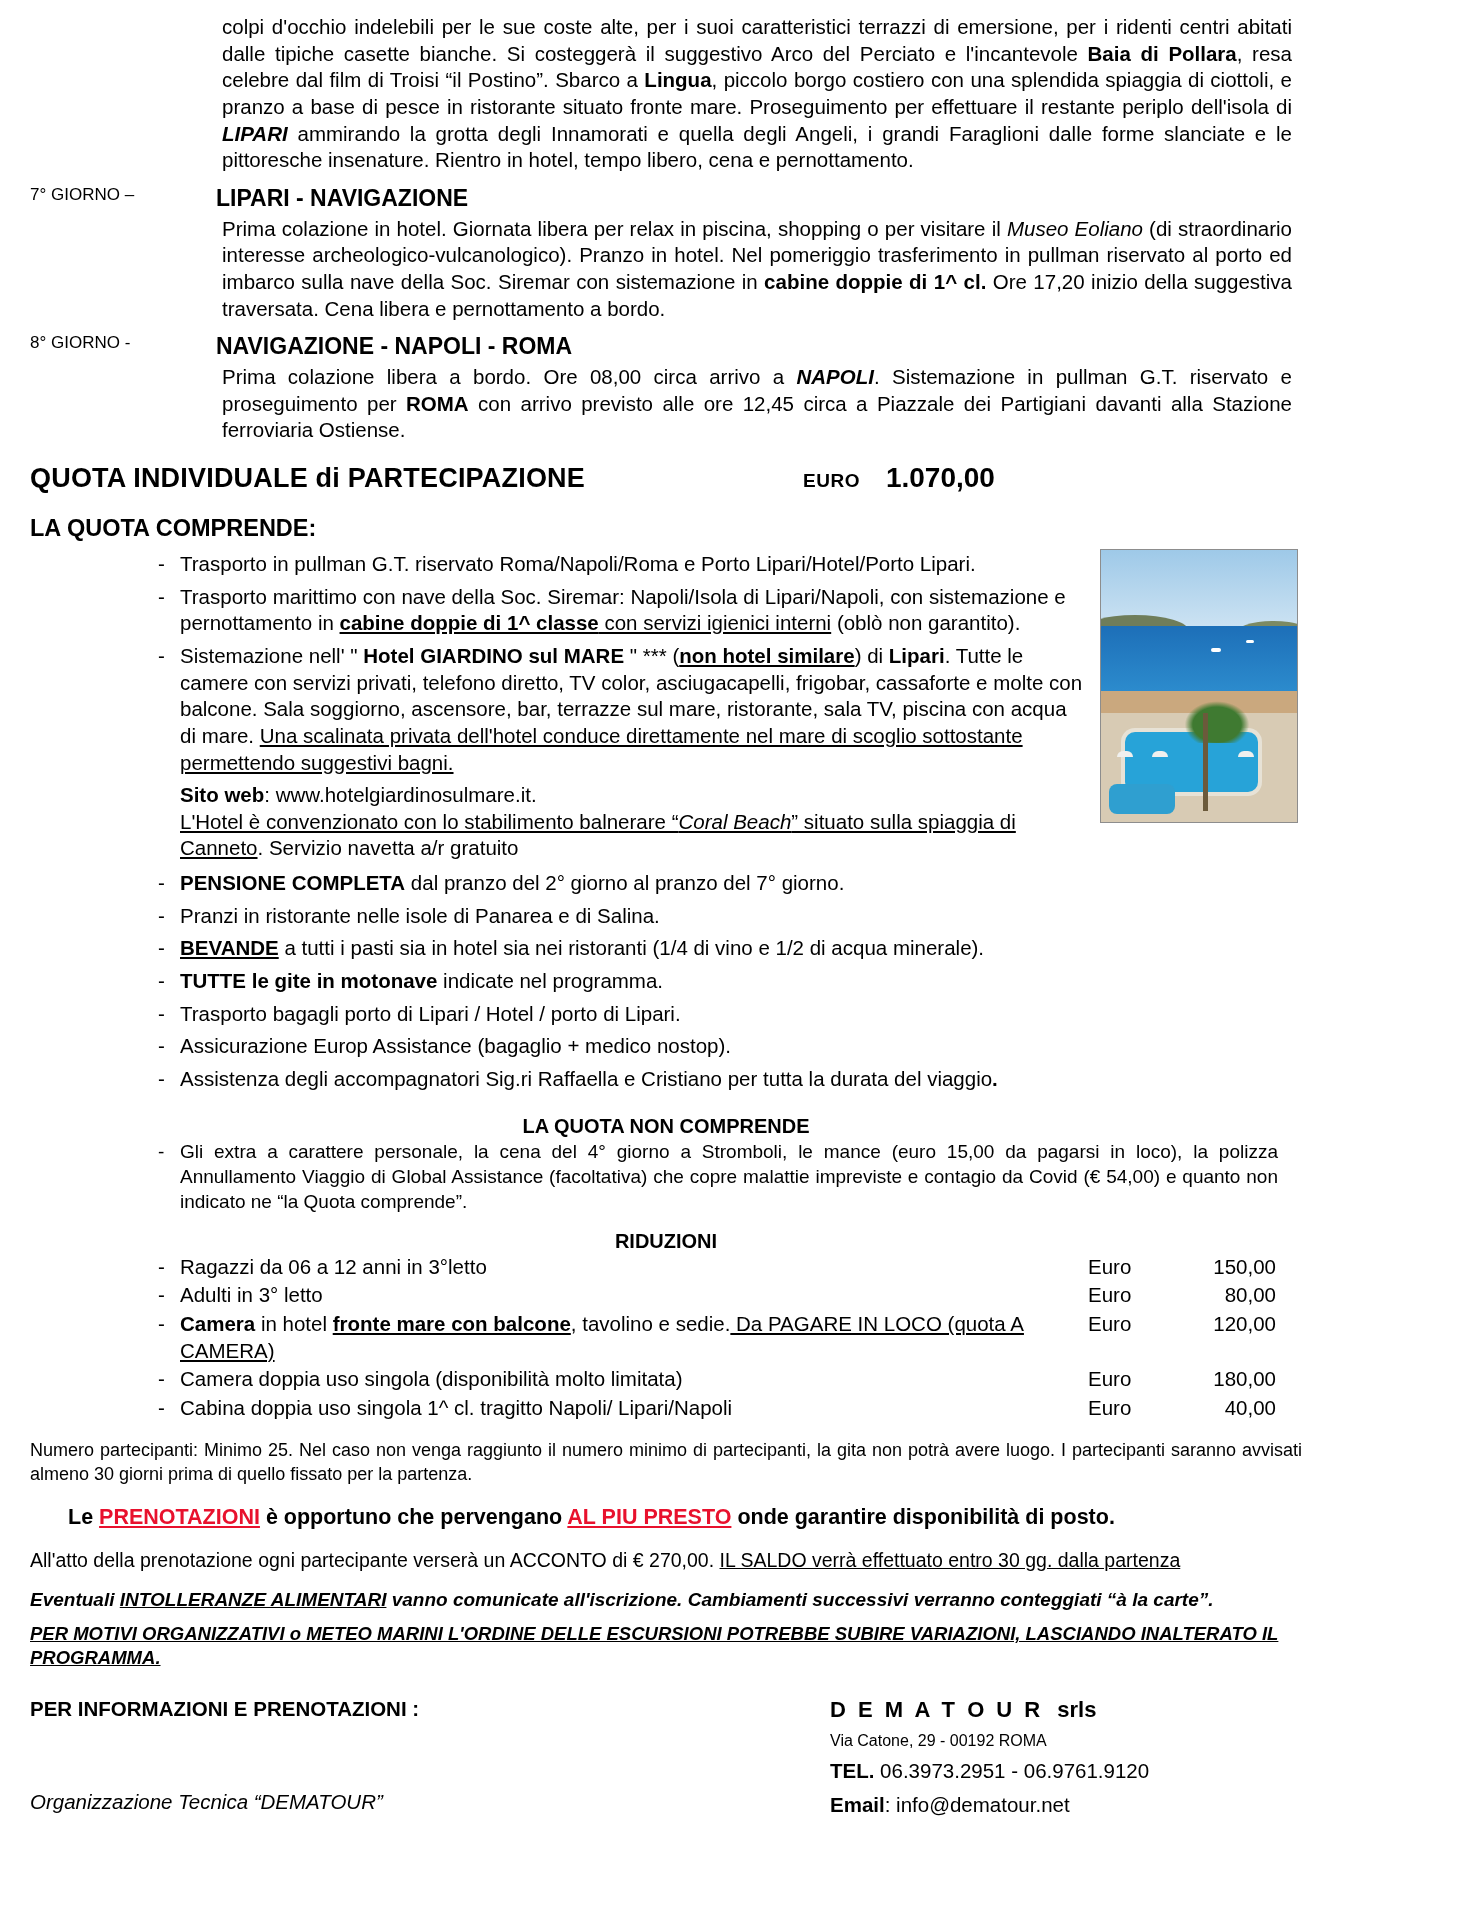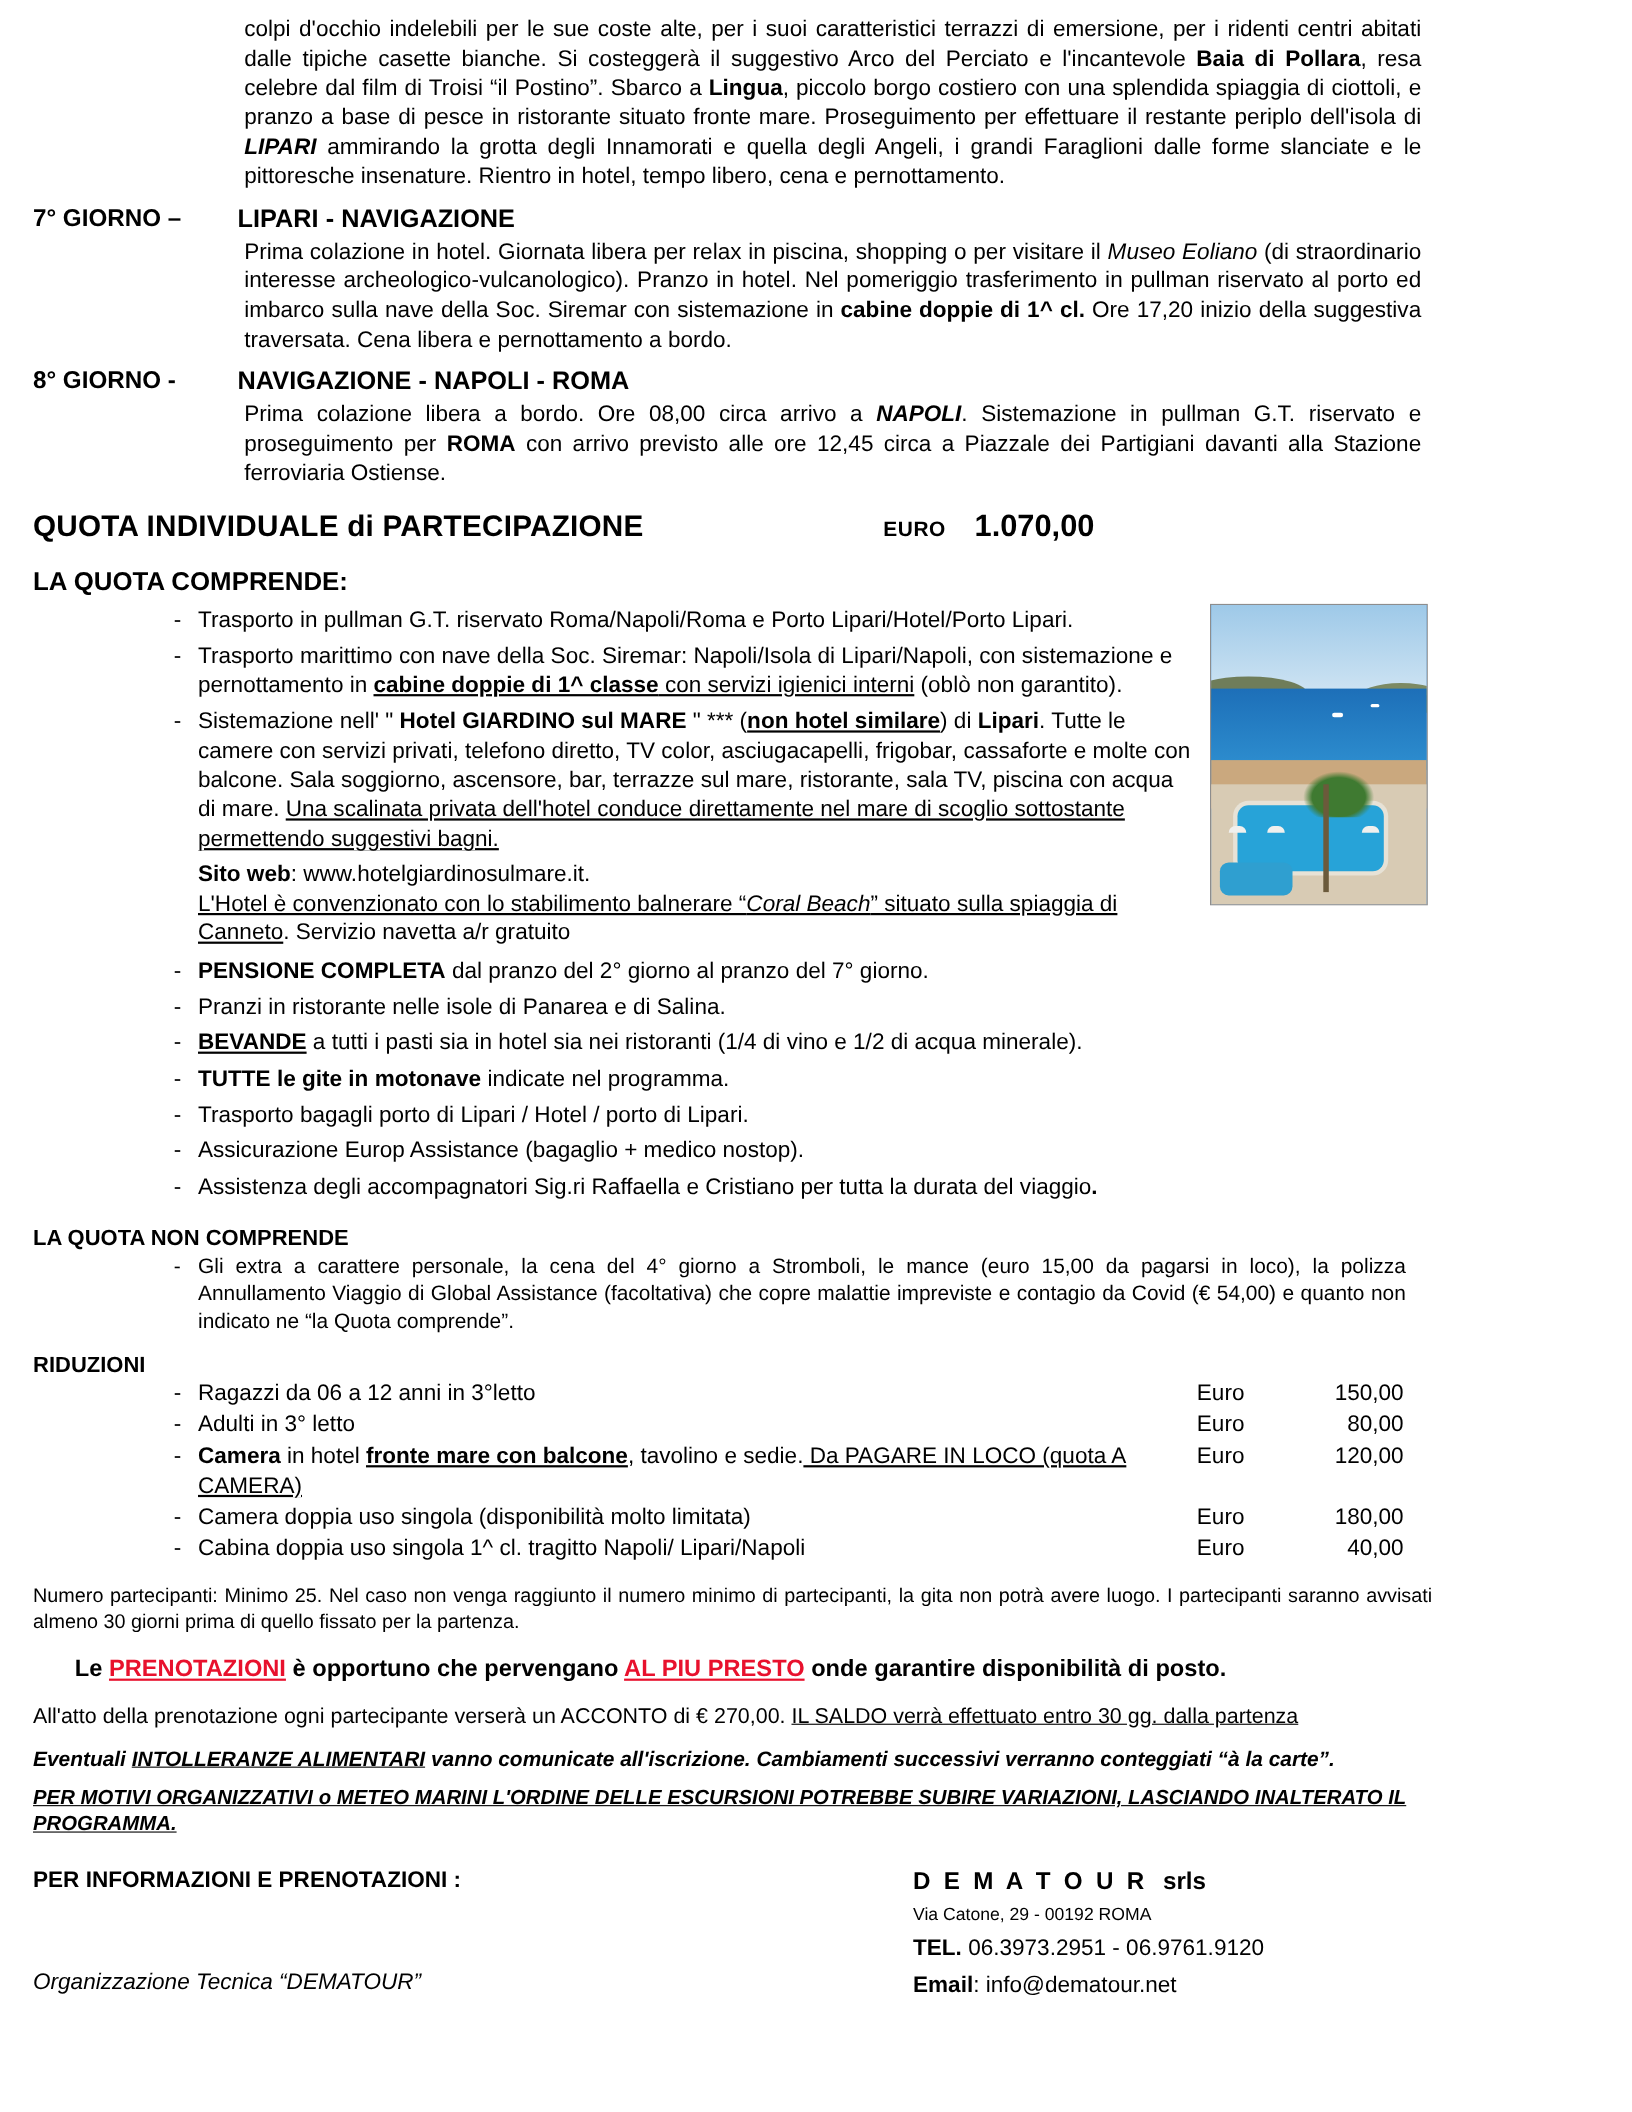--- a/index.html
+++ b/index.html
@@ -33,22 +33,22 @@
 
   
   .day-row {
     display: flex;
     align-items: flex-start;
     margin-top: 10px;
   }
   .day-label {
     width: 186px;
     flex: 0 0 186px;
-    font-weight: bold;
-    font-size: 22px;
+    font-weight: normal;
+    font-size: 17px;
     padding-left: 0px;
     white-space: nowrap;
   }
   .day-title {
     font-weight: bold;
     font-size: 23px;
   }
   .day-body {
     margin-left: 192px;
     margin-right: 10px;
@@ -82,20 +82,21 @@
 
   .section-title {
     font-size: 23.5px;
     font-weight: bold;
     margin-top: 16px;
   }
   .section-title-sm {
     font-size: 20px;
     font-weight: bold;
     margin-top: 14px;
+    text-align: center;
   }
 
   ul.bullets {
     list-style: none;
     margin: 8px 0 0 0;
     padding: 0;
   }
   ul.bullets > li {
     position: relative;
     padding-left: 150px;

